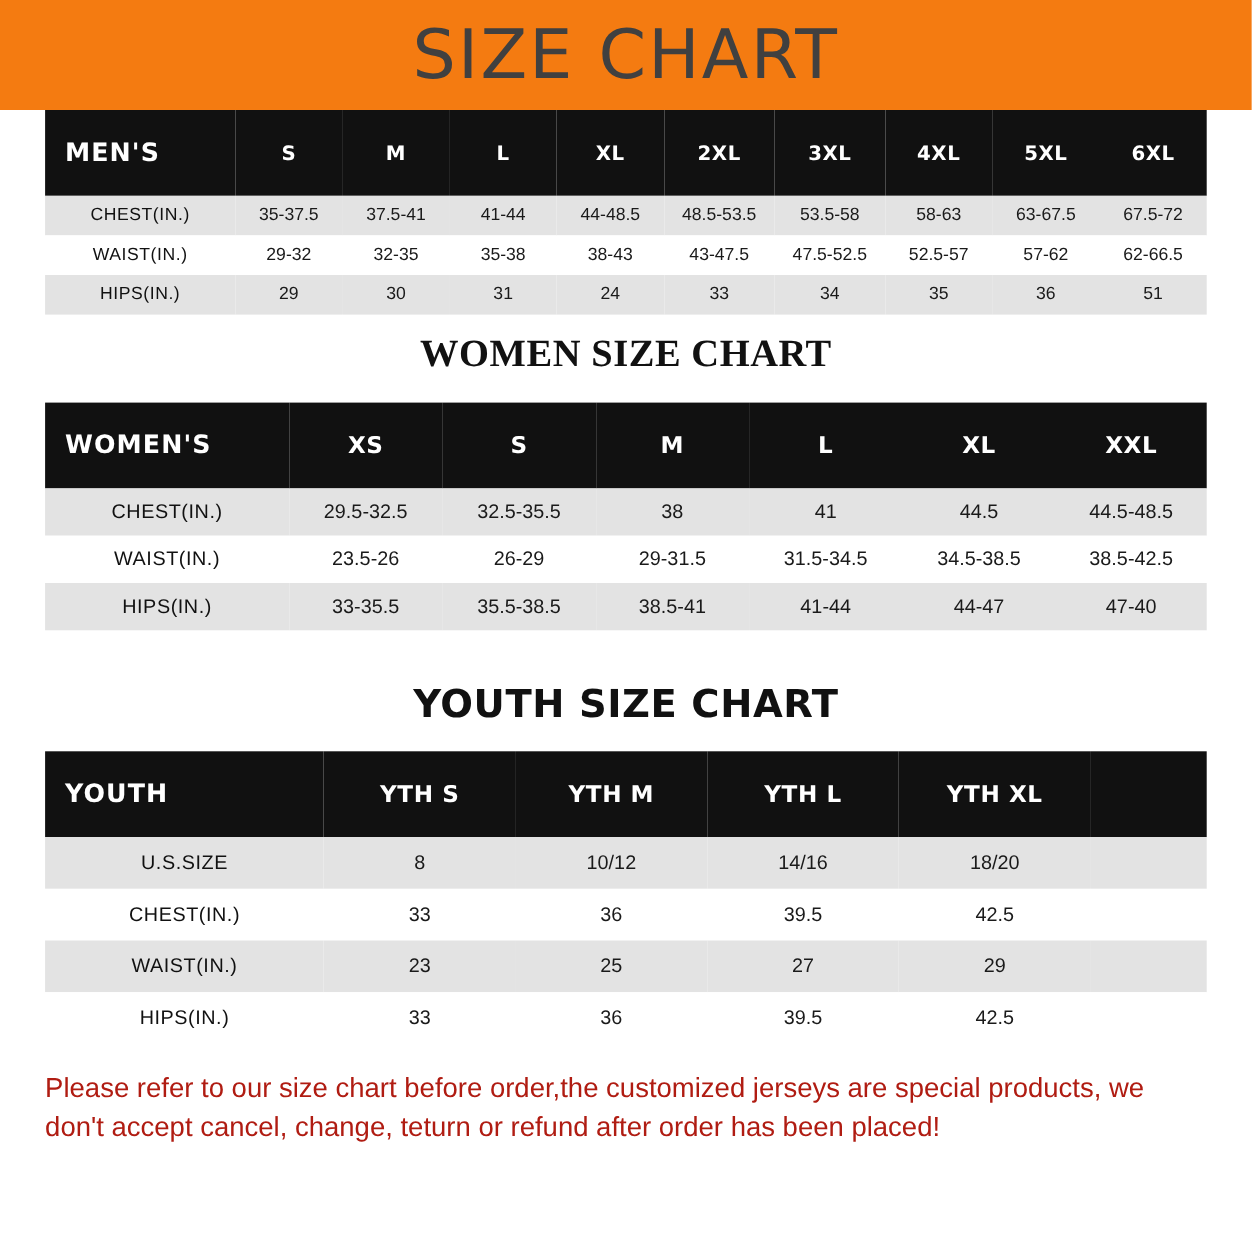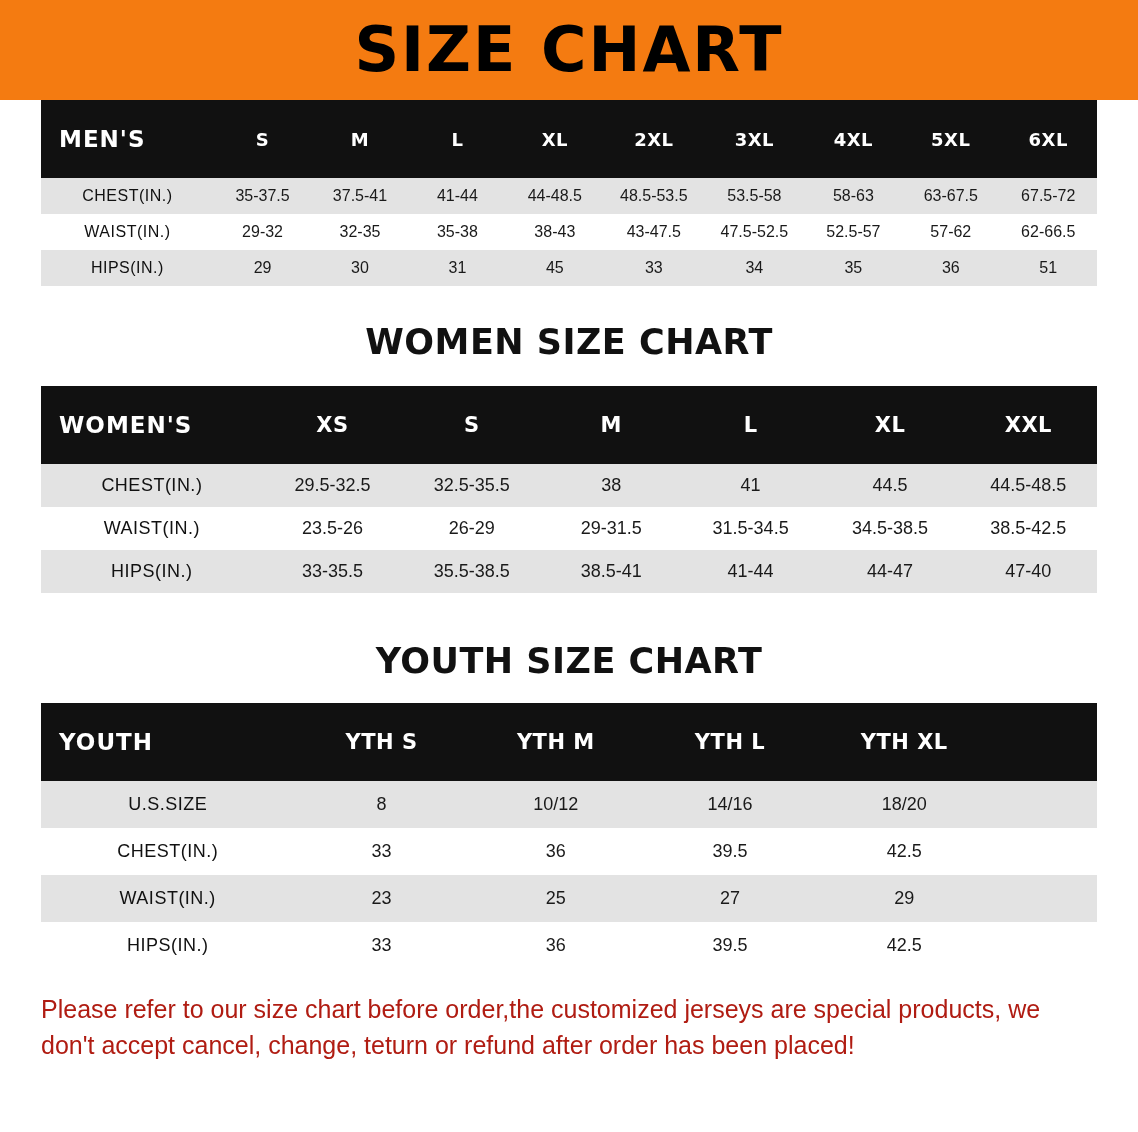--- a/index.html
+++ b/index.html
@@ -24,37 +24,37 @@
   
   .banner {
     background: #f47b11;
     height: 100px;
     display: flex;
     align-items: center;
     justify-content: center;
   }
   .banner-title {
     font-family: "DejaVu Sans", sans-serif;
-    font-weight: bold;
+    font-weight: normal;
     font-size: 62px;
     letter-spacing: 2px;
-    color: #000000;
+    color: #404040;
     line-height: 1;
   }
   
   .section-title {
     text-align: center;
     font-family: "DejaVu Sans", sans-serif;
     font-weight: bold;
     font-size: 35px;
     letter-spacing: 0.5px;
     color: #111111;
   }
   .t-man  { margin-top: 22px; margin-bottom: 22px; }
-  .t-women{ margin-top: 36px; margin-bottom: 24px; }
+  .t-women{ margin-top: 16px; margin-bottom: 24px; font-family: Liberation Serif, serif; }
   .t-youth{ margin-top: 48px; margin-bottom: 22px; }
 
   
   .table-wrap {
     width: 1056px;
     margin: 0 auto;
   }
   table {
     width: 100%;
     border-collapse: collapse;
@@ -177,21 +177,21 @@
           <td>47.5-52.5</td>
           <td>52.5-57</td>
           <td>57-62</td>
           <td>62-66.5</td>
         </tr>
         <tr class="shade">
           <td class="rowlabel">HIPS(IN.)</td>
           <td>29</td>
           <td>30</td>
           <td>31</td>
-          <td>45</td>
+          <td>24</td>
           <td>33</td>
           <td>34</td>
           <td>35</td>
           <td>36</td>
           <td>51</td>
         </tr>
       </tbody>
     </table>
   </div>
 

